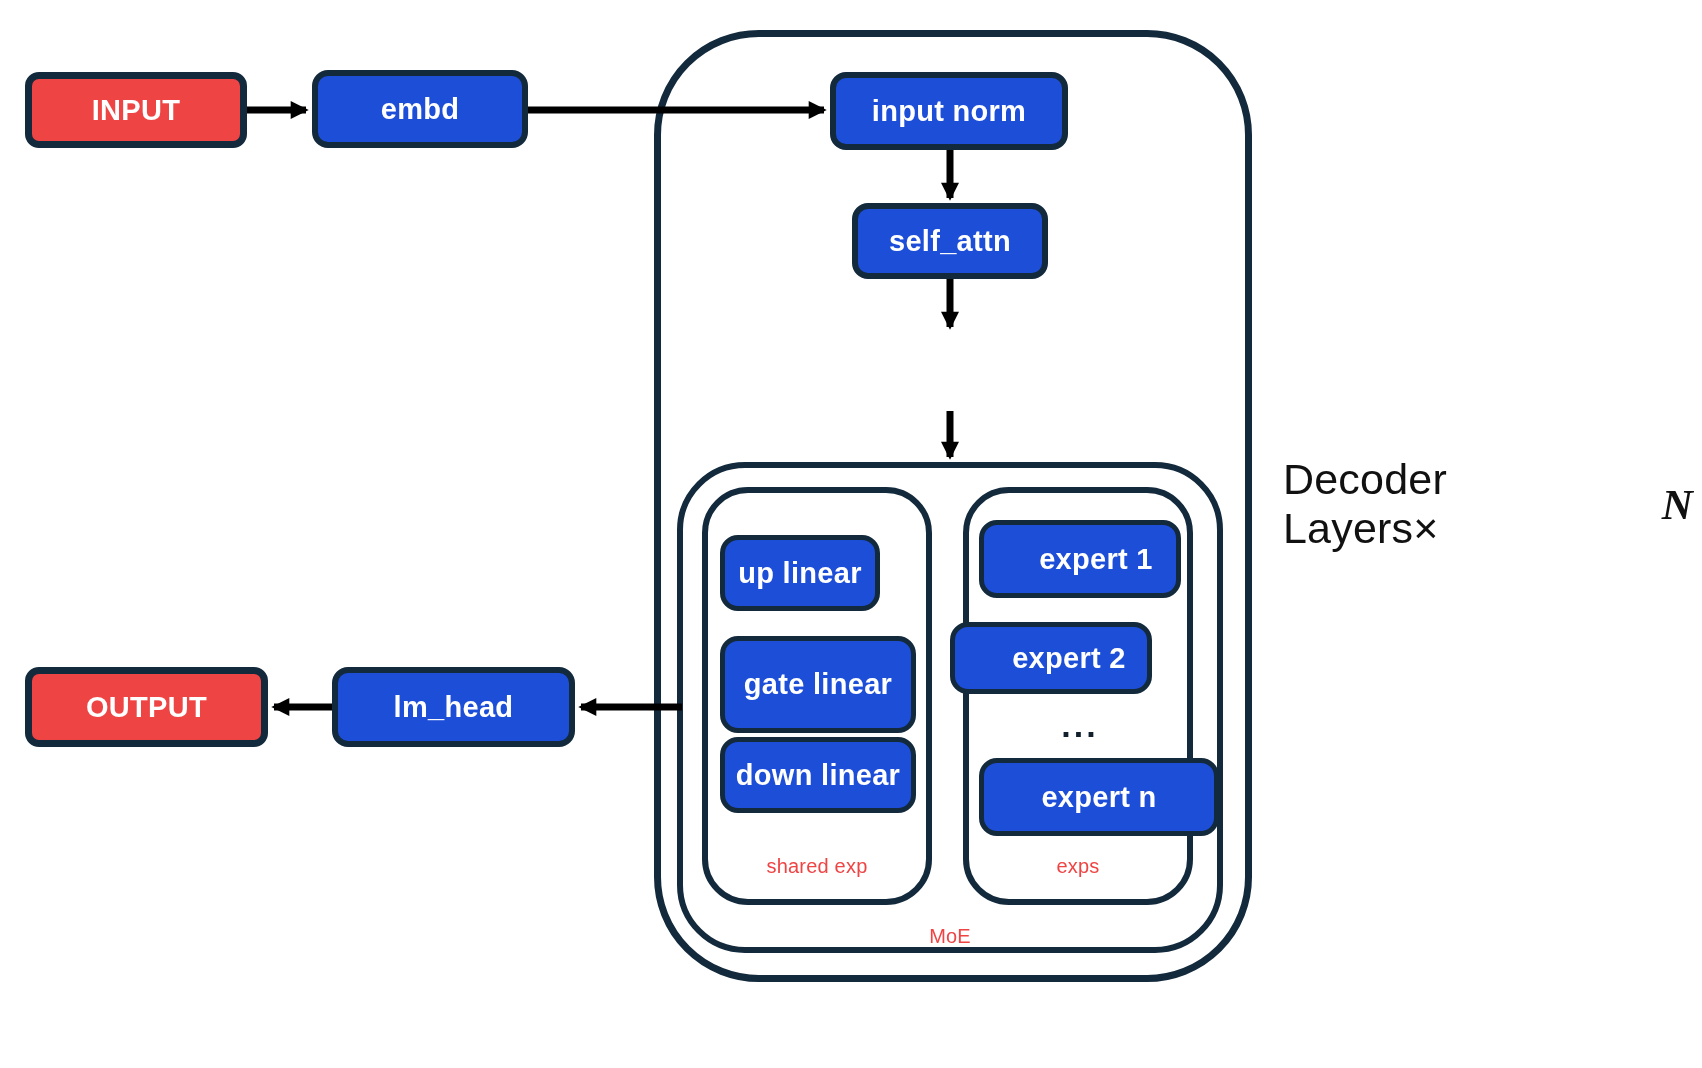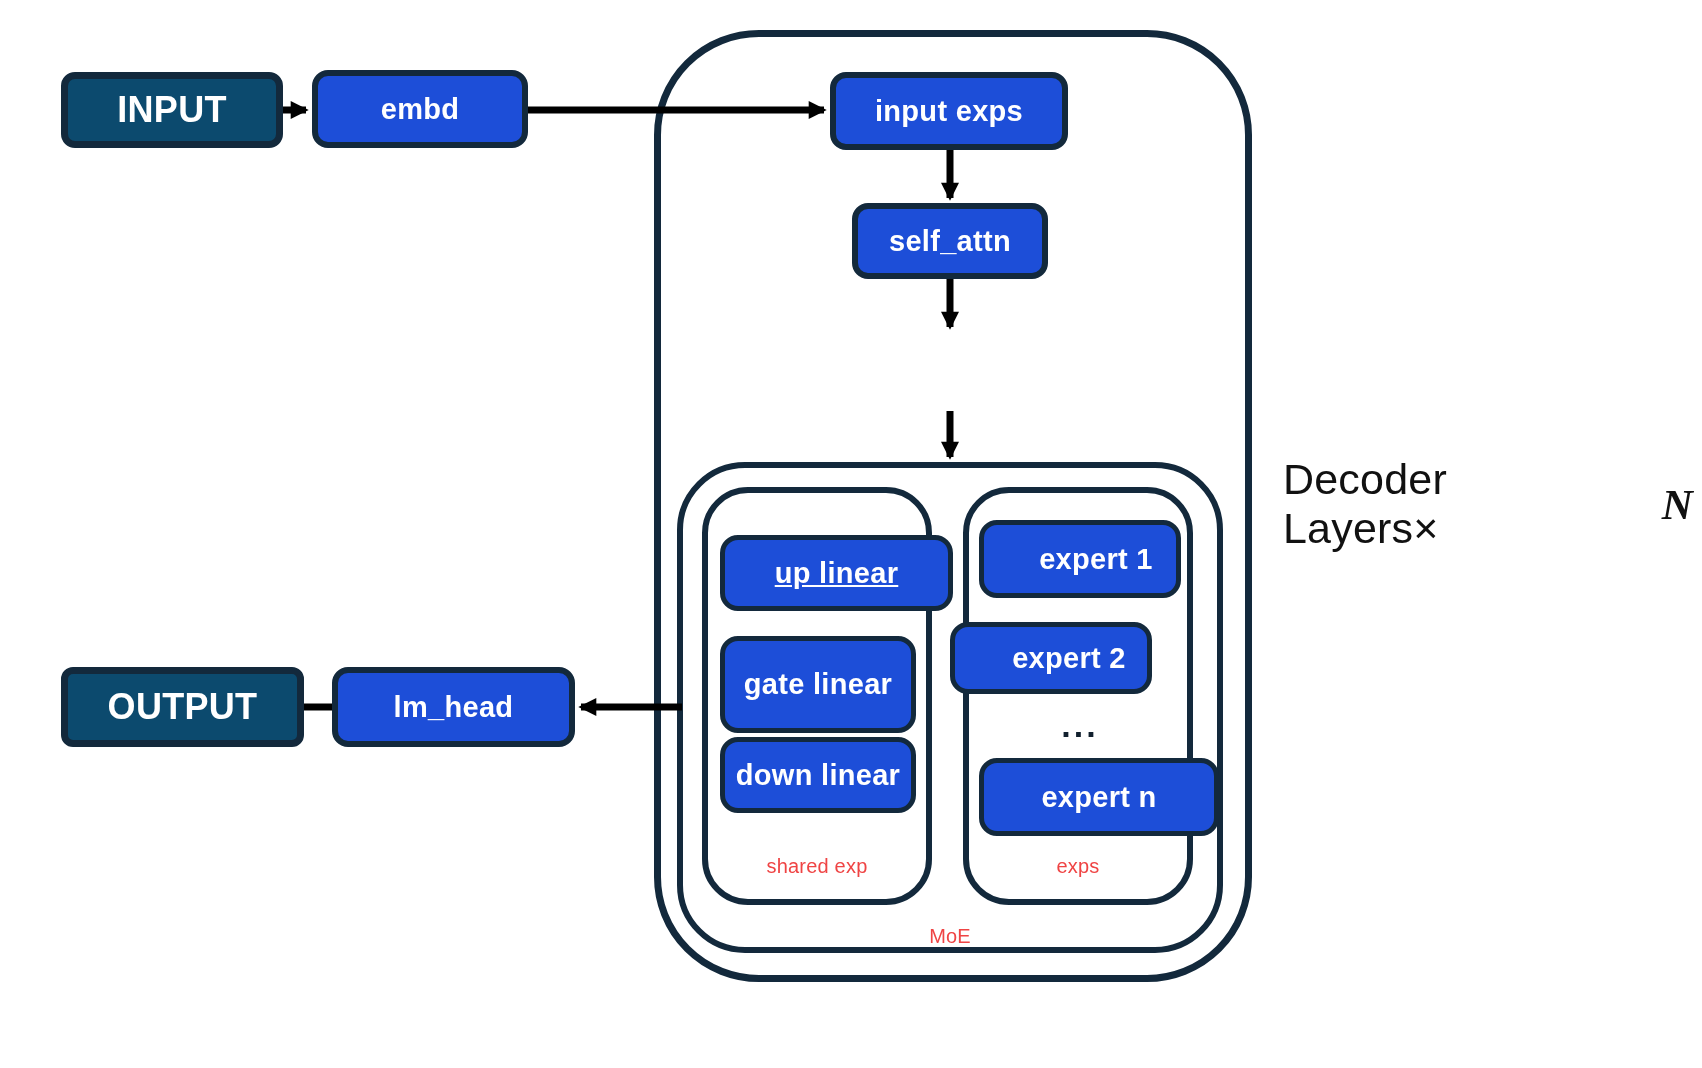--- a/index.html
+++ b/index.html
@@ -16,21 +16,21 @@
   .grp.sub{border-radius:46px;border-width:6px;z-index:3;}
   
   .arrows{position:absolute;left:0;top:0;z-index:4;pointer-events:none;}
   
   .box{
     position:absolute;display:flex;align-items:center;justify-content:center;
     box-sizing:border-box;border:6px solid #13293c;border-radius:16px;
     background:#1d4ed8;color:#ffffff;font-size:29px;font-weight:600;z-index:5;
     letter-spacing:0.3px;
   }
-  .box.io{background:#0c4a6e;border-radius:14px;border-width:7px;font-size:36px;margin-left:36px;}
+  .box.io{background:#ef4444;border-radius:14px;border-width:7px;font-size:29px;}
   .box.small{border-width:5px;border-radius:18px;}
   
   .lbl{
     position:absolute;display:flex;align-items:center;justify-content:center;
     color:#ef4444;font-size:20px;z-index:5;letter-spacing:0.2px;
   }
   .lbl.dots{font-size:34px;font-weight:700;letter-spacing:3px;color:#12202e;}
   .lbl.decoder-caption{font-size:43px;color:#111111;justify-content:flex-start;letter-spacing:0.2px;}
   .lbl.decoder-caption .n{
     font-family:"Liberation Serif", serif;font-style:italic;font-weight:700;margin-left:2px;
@@ -57,35 +57,35 @@
     <path d="M950,150 L950,198" stroke="#000" stroke-width="7" fill="none" marker-end="url(#ah)"></path>
     <path d="M950,279 L950,327" stroke="#000" stroke-width="7" fill="none" marker-end="url(#ah)"></path>
     <path d="M950,411 L950,457" stroke="#000" stroke-width="7" fill="none" marker-end="url(#ah)"></path>
     <path d="M682,707 L581,707" stroke="#000" stroke-width="7" fill="none" marker-end="url(#ah)"></path>
     <path d="M332,707 L274,707" stroke="#000" stroke-width="7" fill="none" marker-end="url(#ah)"></path>
   </svg>
 
   <div class="box io" style="left:25px;top:72px;width:222px;height:76px;">
     <span>INPUT</span>
   </div>
-  <div class="box io" style="left:25px;top:667px;width:243px;height:80px;border-radius:12px;">
+  <div class="box io" style="left:25px;top:667px;width:243px;height:80px;">
     <span>OUTPUT</span>
   </div>
 
   <div class="box" style="left:312px;top:70px;width:216px;height:78px;">
     <span>embd</span>
   </div>
   <div class="box" style="left:830px;top:72px;width:238px;height:78px;">
-    <span>input exps</span>
+    <span>input norm</span>
   </div>
   <div class="box" style="left:852px;top:203px;width:196px;height:76px;">
     <span>self_attn</span>
   </div>
 
-  <div class="box small" style="left:720px;top:535px;width:233px;height:76px;text-decoration:underline;">
+  <div class="box small" style="left:720px;top:535px;width:160px;height:76px;">
     <span>up linear</span>
   </div>
   <div class="box small" style="left:720px;top:636px;width:196px;height:97px;">
     <span>gate linear</span>
   </div>
   <div class="box small" style="left:720px;top:737px;width:196px;height:76px;">
     <span>down linear</span>
   </div>
 
   <div class="box small" style="left:979px;top:520px;width:202px;height:78px;padding-left:32px;">

